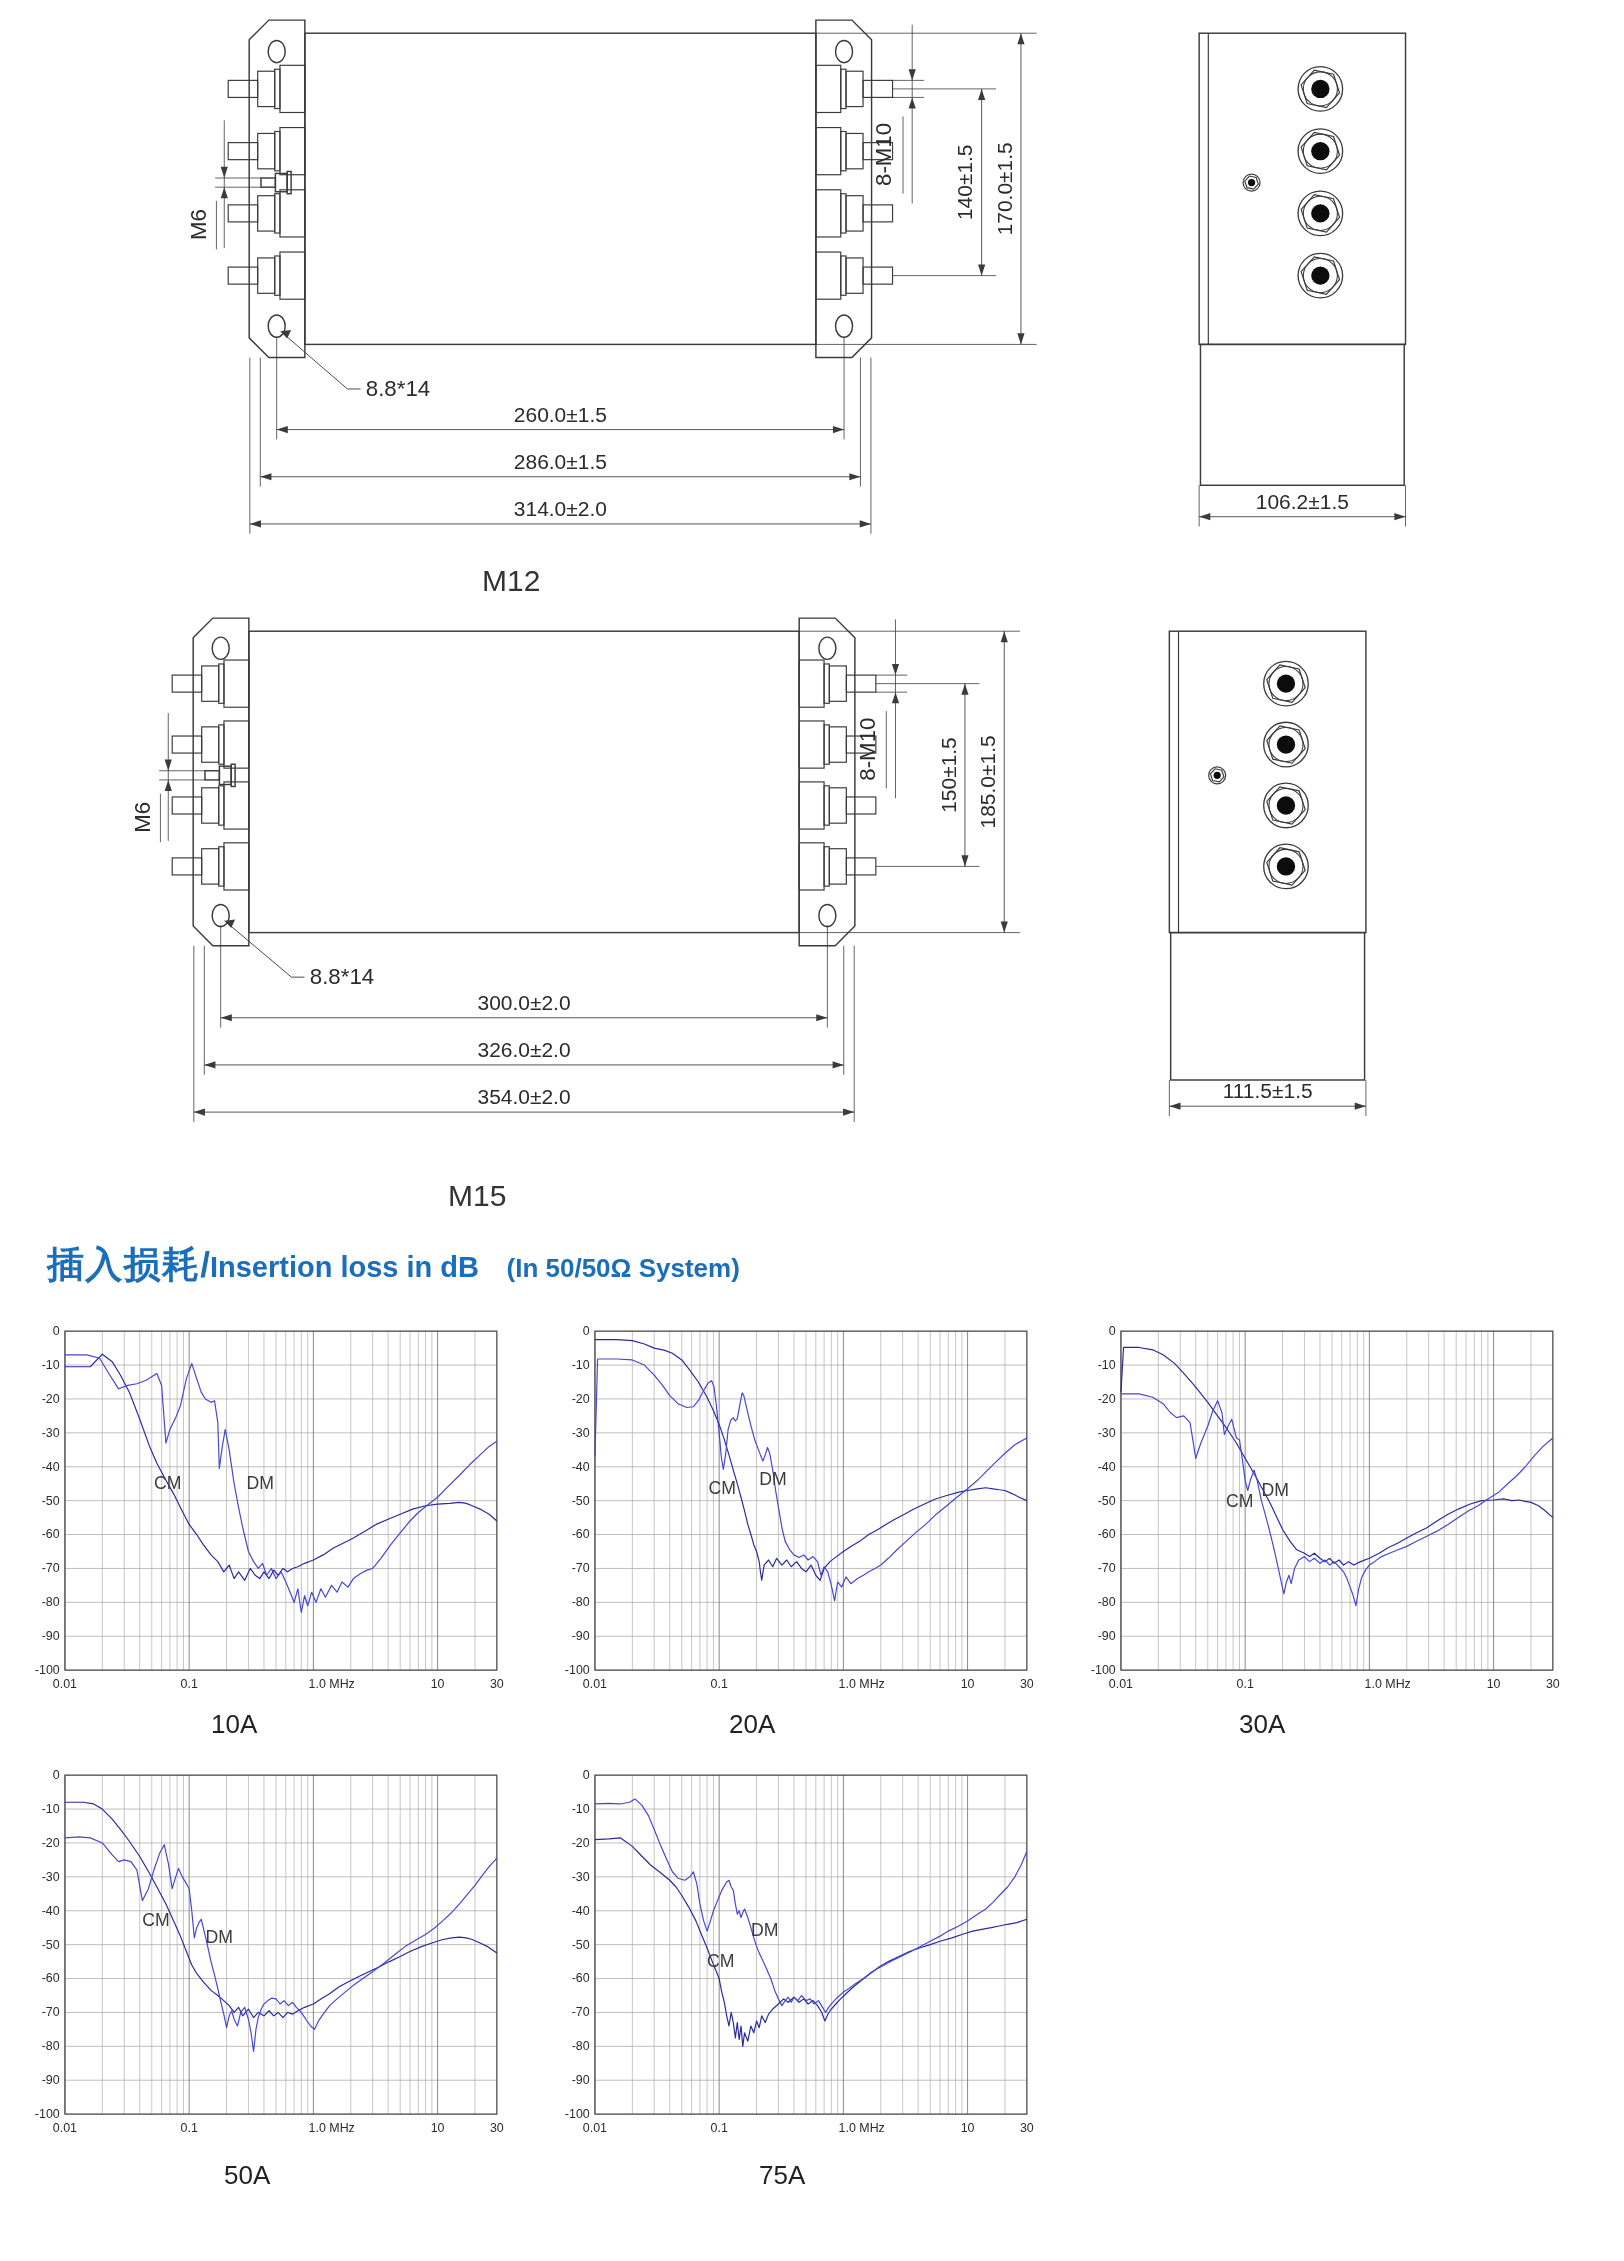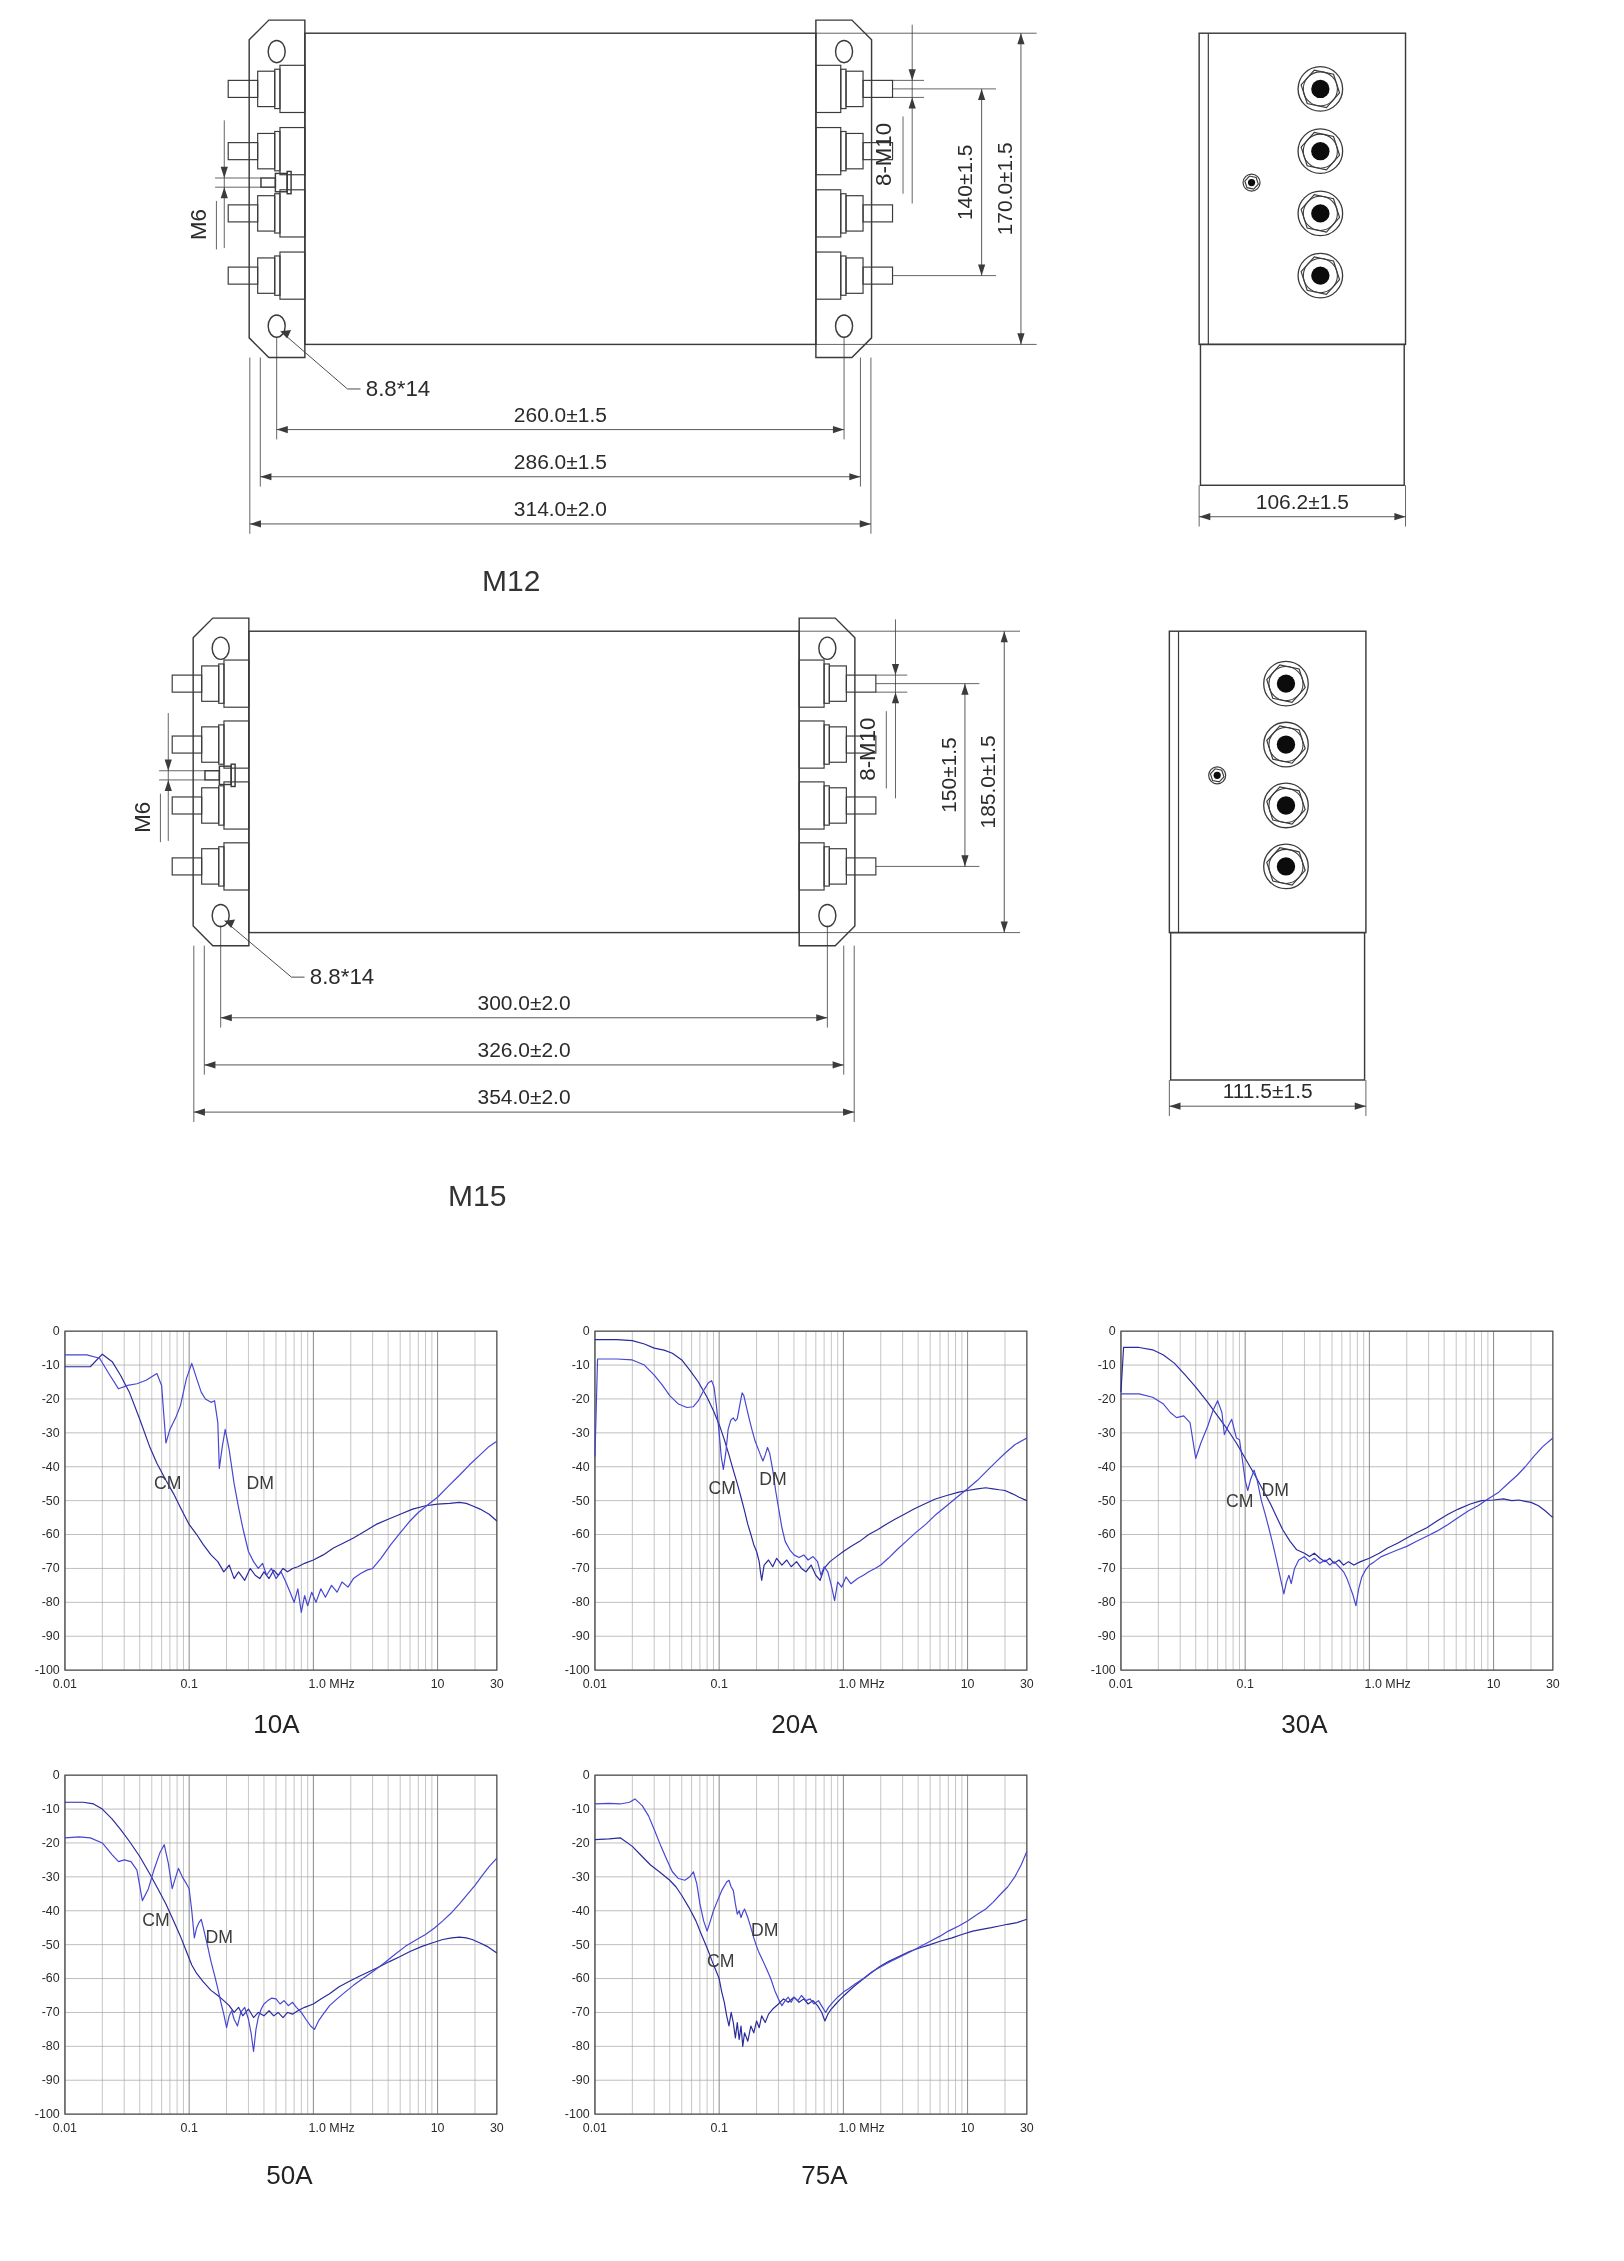--- a/index.html
+++ b/index.html
@@ -1,21 +1,21 @@
 <!DOCTYPE html>
 <html style="font-size:10.5px"><head>
 <meta charset="utf-8">
 <style>
   html,body{margin:0;padding:0;background:#fff;}
   .page{position:relative;width:1625px;height:2261px;background:#ffffff;overflow:hidden;
         font-family:"Liberation Sans",sans-serif;}
   svg{position:absolute;overflow:visible;}
   svg text{font-family:"Liberation Sans",sans-serif;}
   .dwg-title{position:absolute;width:157px;text-align:left;font-size:30px;color:#333;}
-  .chart-caption{position:absolute;width:131px;text-align:center;font-size:26px;color:#222;}
+  .chart-caption{position:absolute;width:131px;font-size:26px;color:#222;}
   .section-title{position:absolute;left:47px;top:1240px;white-space:nowrap;color:#1b6fba;}
   .section-title .zh{font-size:37px;font-weight:bold;letter-spacing:1.3px;}
   .section-title .sep{font-size:35px;font-weight:bold;}
   .section-title .en{font-size:29px;font-weight:600;}
   .section-title .note{font-size:26px;font-weight:600;margin-left:27.5px;}
 </style>
 </head>
 <body>
 
 <div class="page">
@@ -269,20 +269,23 @@
         <line x1="0" y1="705" x2="0" y2="760" stroke="#3b3b3b" stroke-width="1.2"></line>
         <line x1="300" y1="705" x2="300" y2="760" stroke="#3b3b3b" stroke-width="1.2"></line>
         <line x1="0" y1="745" x2="300" y2="745" stroke="#3b3b3b" stroke-width="1.3"></line>
         <polygon points="0,745 17,739.5 17,750.5" fill="#3b3b3b"></polygon>
         <polygon points="300,745 283,739.5 283,750.5" fill="#3b3b3b"></polygon>
         <text x="150" y="733" font-size="32" fill="#2b2b2b" text-anchor="middle">111.5±1.5</text>
       </g>
     </svg>
   <div class="dwg-title" style="left:448px;top:1179px">M15</div>
 
+  <div class="section-title">
+    <span class="zh">插入损耗</span><span class="sep">/</span><span class="en">Insertion loss in dB</span><span class="note">(In 50/50Ω System)</span>
+  </div>
 
   <svg id="ch0" class="chart" style="left:23.6px;top:1322px" width="485" height="373" viewBox="0 0 740 570">
       <g>
         <line x1="62" y1="14" x2="722" y2="14" stroke="#9b9b9b" stroke-width="1"></line>
         <text x="54" y="20" font-size="19" fill="#2b2b2b" text-anchor="end">0</text>
         <line x1="62" y1="65.80000000000001" x2="722" y2="65.80000000000001" stroke="#9b9b9b" stroke-width="1"></line>
         <text x="54" y="71.80000000000001" font-size="19" fill="#2b2b2b" text-anchor="end">-10</text>
         <line x1="62" y1="117.60000000000001" x2="722" y2="117.60000000000001" stroke="#9b9b9b" stroke-width="1"></line>
         <text x="54" y="123.60000000000001" font-size="19" fill="#2b2b2b" text-anchor="end">-20</text>
         <line x1="62" y1="169.4" x2="722" y2="169.4" stroke="#9b9b9b" stroke-width="1"></line>

